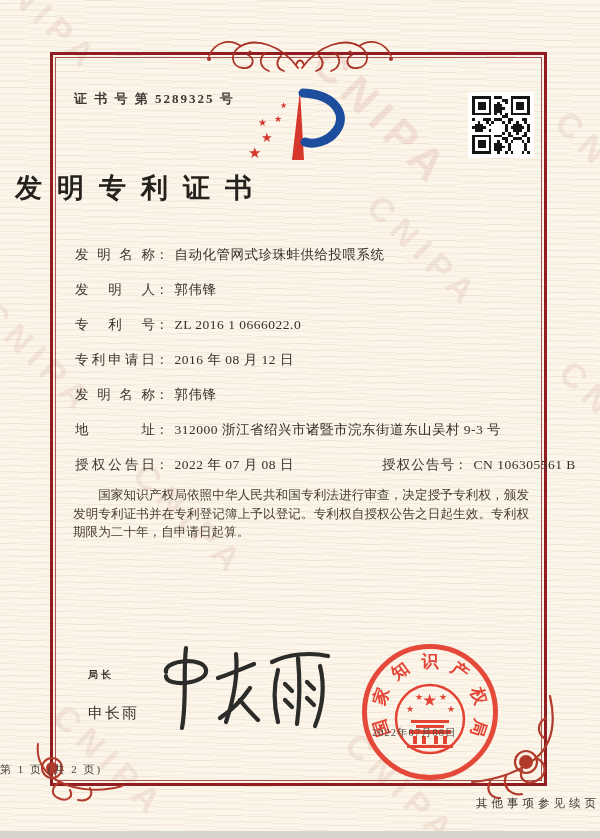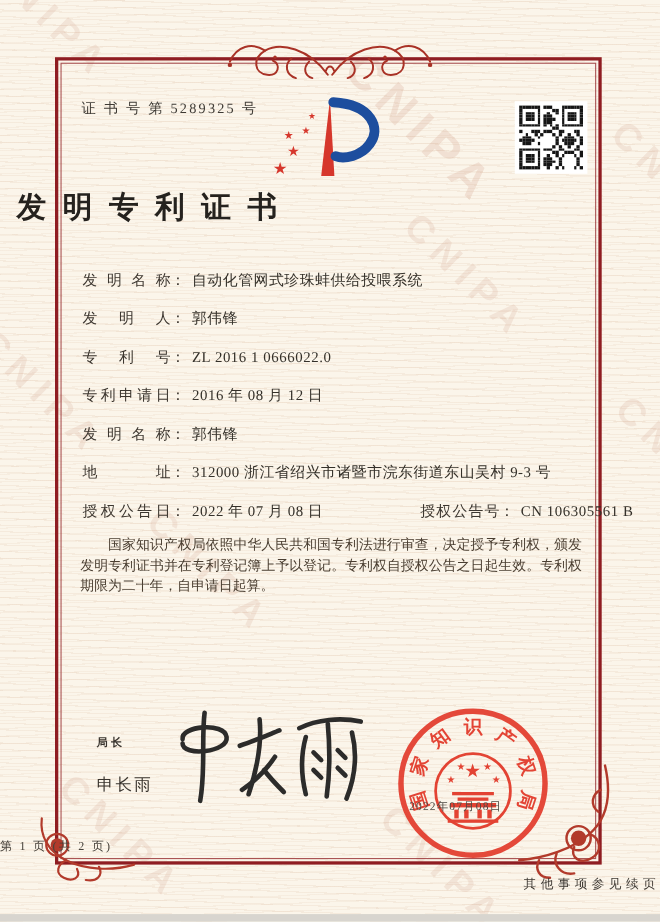--- a/index.html
+++ b/index.html
@@ -19,21 +19,21 @@
     transform:rotate(45deg);white-space:nowrap;pointer-events:none;user-select:none;
   }
   .wm.big{font-size:44px;color:rgba(210,158,138,.24);}
   
   .frame{
     left:50px;top:52px;width:497px;height:734px;
     border:3px solid #8f1d22;box-sizing:border-box;
   }
   .frame-inner{position:absolute;inset:2px;border:1px solid rgba(143,29,34,.75);}
   
-  .cert-no{left:74px;top:90px;font-size:13px;letter-spacing:2px;color:#3e3a34;}
+  .cert-no{left:74px;top:90px;font-size:13px;letter-spacing:2px;color:#3e3a34;font-weight:bold;}
   .logo{left:240px;top:86px;width:120px;height:80px;}
   .qr{left:468px;top:92px;width:66px;height:66px;background:#fff;padding:4px;box-sizing:border-box;}
   .qr-grid{width:100%;height:100%;display:grid;grid-template-columns:repeat(21,1fr);grid-template-rows:repeat(21,1fr);}
   .qr-grid .m{background:#151515;}
   .title{
     left:0;top:170px;width:100%;text-align:left;font-size:27px;font-weight:bold;
     color:#25221e;letter-spacing:15px;padding-left:15px;box-sizing:border-box;
   }
   
   .row{position:absolute;left:75px;font-size:13.5px;color:#3c362f;white-space:nowrap;}

